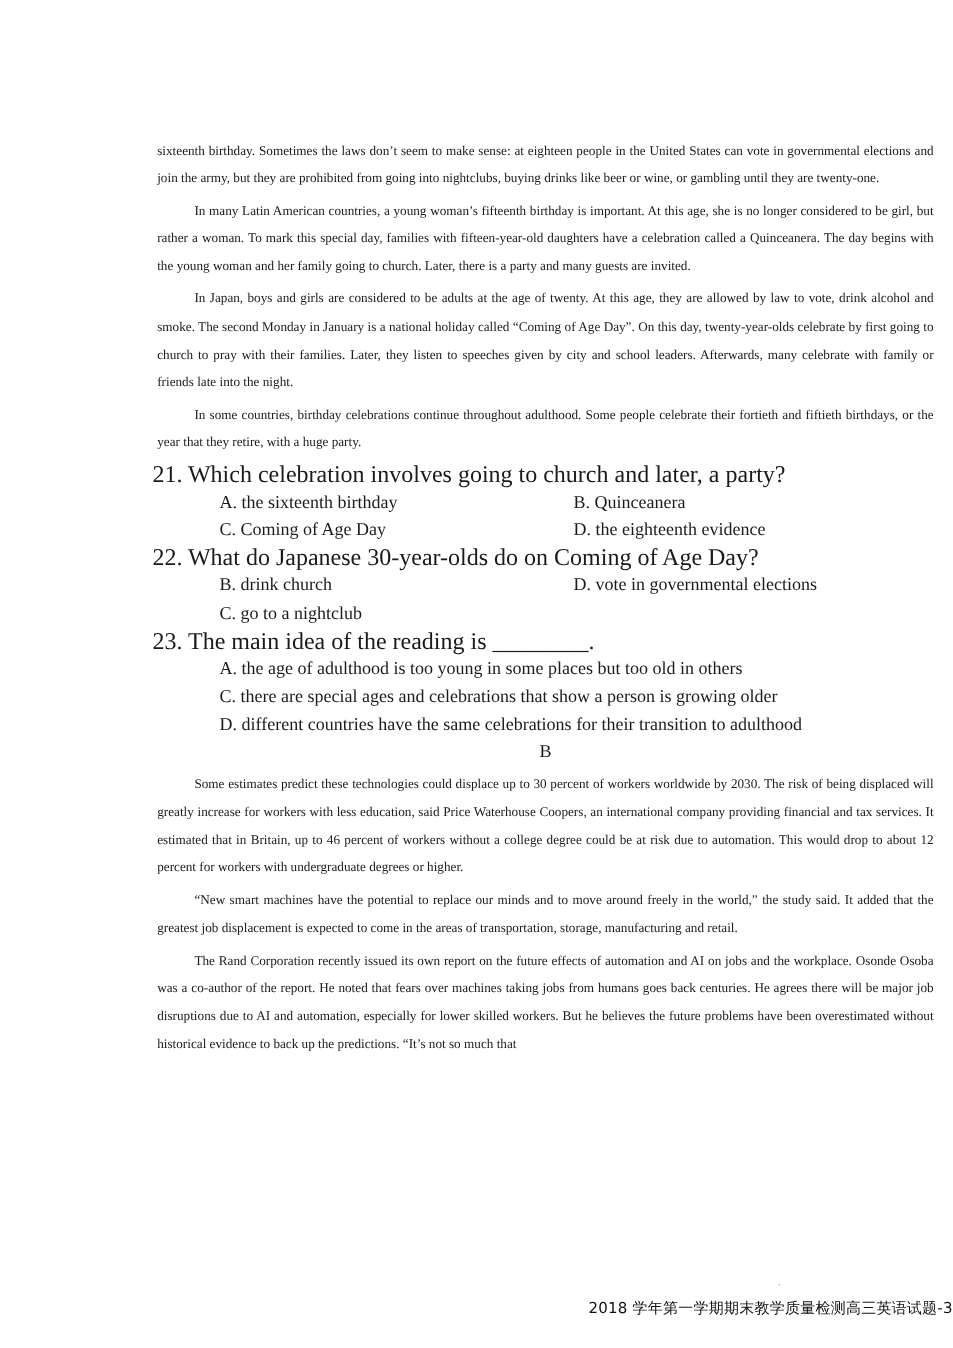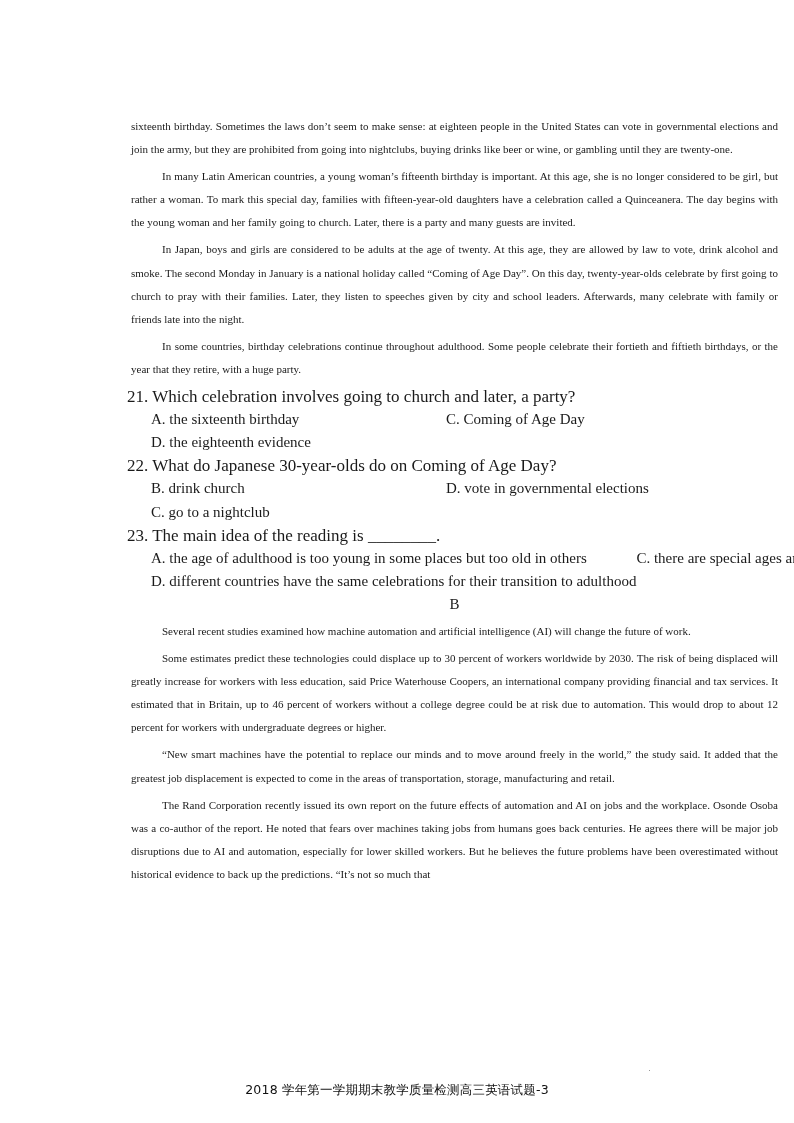--- a/index.html
+++ b/index.html
@@ -27,50 +27,51 @@
       text-align: justify;
       margin: 4px;
     }
     .para {
       text-indent: 31px;
     }
     .para.first {
       text-indent: 0;
     }
     .question {
-      font-size: 17px;
+      font-size: 20px;
       line-height: 23.1px;
       margin: 0;
     }
     .options {
       display: grid;
       grid-template-columns: 295px 1fr;
       padding-left: 24px;
       font-size: 15px;
       line-height: 23.1px;
     }
     .options.single {
-      grid-template-columns: 1fr 1fr;
+      grid-template-columns: 1fr;
     }
     .opt {
       white-space: nowrap;
+      margin-left: 32px;
     }
     .section-letter {
       text-align: center;
       font-size: 15px;
       line-height: 23.1px;
       margin: 0;
       padding-left: 0;
     }
     .footer {
       position: absolute;
       top: 1082px;
       left: 0;
       width: 794px;
-      text-align: center;
+      text-align: right;
       font-family: "DejaVu Sans", "Liberation Sans", sans-serif;
       font-size: 12.5px;
       color: #111;
       letter-spacing: 0.2px;
     }
     .speck {
       position: absolute;
       left: 649px;
       top: 1070px;
       width: 1px;
@@ -87,20 +88,21 @@
     <p class="line-block para first">sixteenth birthday. Sometimes the laws don’t seem to make sense: at eighteen people in the United States can vote in governmental elections and join the army, but they are prohibited from going into nightclubs, buying drinks like beer or wine, or gambling until they are twenty-one.</p>
     <p class="line-block para">In many Latin American countries, a young woman’s fifteenth birthday is important. At this age, she is no longer considered to be girl, but rather a woman. To mark this special day, families with fifteen-year-old daughters have a celebration called a Quinceanera. The day begins with the young woman and her family going to church. Later, there is a party and many guests are invited.</p>
     <p class="line-block para">In Japan, boys and girls are considered to be adults at the age of twenty. At this age, they are allowed by law to vote, drink alcohol and smoke. The second Monday in January is a national holiday called “Coming of Age Day”. On this day, twenty-year-olds celebrate by first going to church to pray with their families. Later, they listen to speeches given by city and school leaders. Afterwards, many celebrate with family or friends late into the night.</p>
     <p class="line-block para">In some countries, birthday celebrations continue throughout adulthood. Some people celebrate their fortieth and fiftieth birthdays, or the year that they retire, with a huge party.</p>
   </div>
 
   <div>
     <p class="question"><span>21.</span> <span>Which celebration involves going to church and later, a party?</span></p>
     <div class="options">
       <span class="opt">A. the sixteenth birthday</span>
+      <span class="opt">B. Quinceanera</span>
       <span class="opt">C. Coming of Age Day</span>
       <span class="opt">D. the eighteenth evidence</span>
     </div>
   </div>
 
   <div>
     <p class="question"><span>22.</span> <span>What do Japanese 30-year-olds do on Coming of Age Day?</span></p>
     <div class="options">
       <span class="opt">B. drink church</span>
       <span class="opt">D. vote in governmental elections</span>
@@ -113,21 +115,20 @@
     <div class="options single">
       <span class="opt">A. the age of adulthood is too young in some places but too old in others</span>
       <span class="opt">C. there are special ages and celebrations that show a person is growing older</span>
       <span class="opt">D. different countries have the same celebrations for their transition to adulthood</span>
     </div>
   </div>
 
   <p class="section-letter">B</p>
 
   <div>
-    <p class="line-block para">Several recent studies examined how machine automation and artificial intelligence (AI) will change the future of work.</p>
     <p class="line-block para">Some estimates predict these technologies could displace up to 30 percent of workers worldwide by 2030. The risk of being displaced will greatly increase for workers with less education, said Price Waterhouse Coopers, an international company providing financial and tax services. It estimated that in Britain, up to 46 percent of workers without a college degree could be at risk due to automation. This would drop to about 12 percent for workers with undergraduate degrees or higher.</p>
     <p class="line-block para">“New smart machines have the potential to replace our minds and to move around freely in the world,” the study said. It added that the greatest job displacement is expected to come in the areas of transportation, storage, manufacturing and retail.</p>
     <p class="line-block para">The Rand Corporation recently issued its own report on the future effects of automation and AI on jobs and the workplace. Osonde Osoba was a co-author of the report. He noted that fears over machines taking jobs from humans goes back centuries. He agrees there will be major job disruptions due to AI and automation, especially for lower skilled workers. But he believes the future problems have been overestimated without historical evidence to back up the predictions. “It’s not so much that</p>
   </div>
 
 </div>
 
 <div class="speck"></div>
 
 <div class="footer">2018 学年第一学期期末教学质量检测高三英语试题-3</div>

